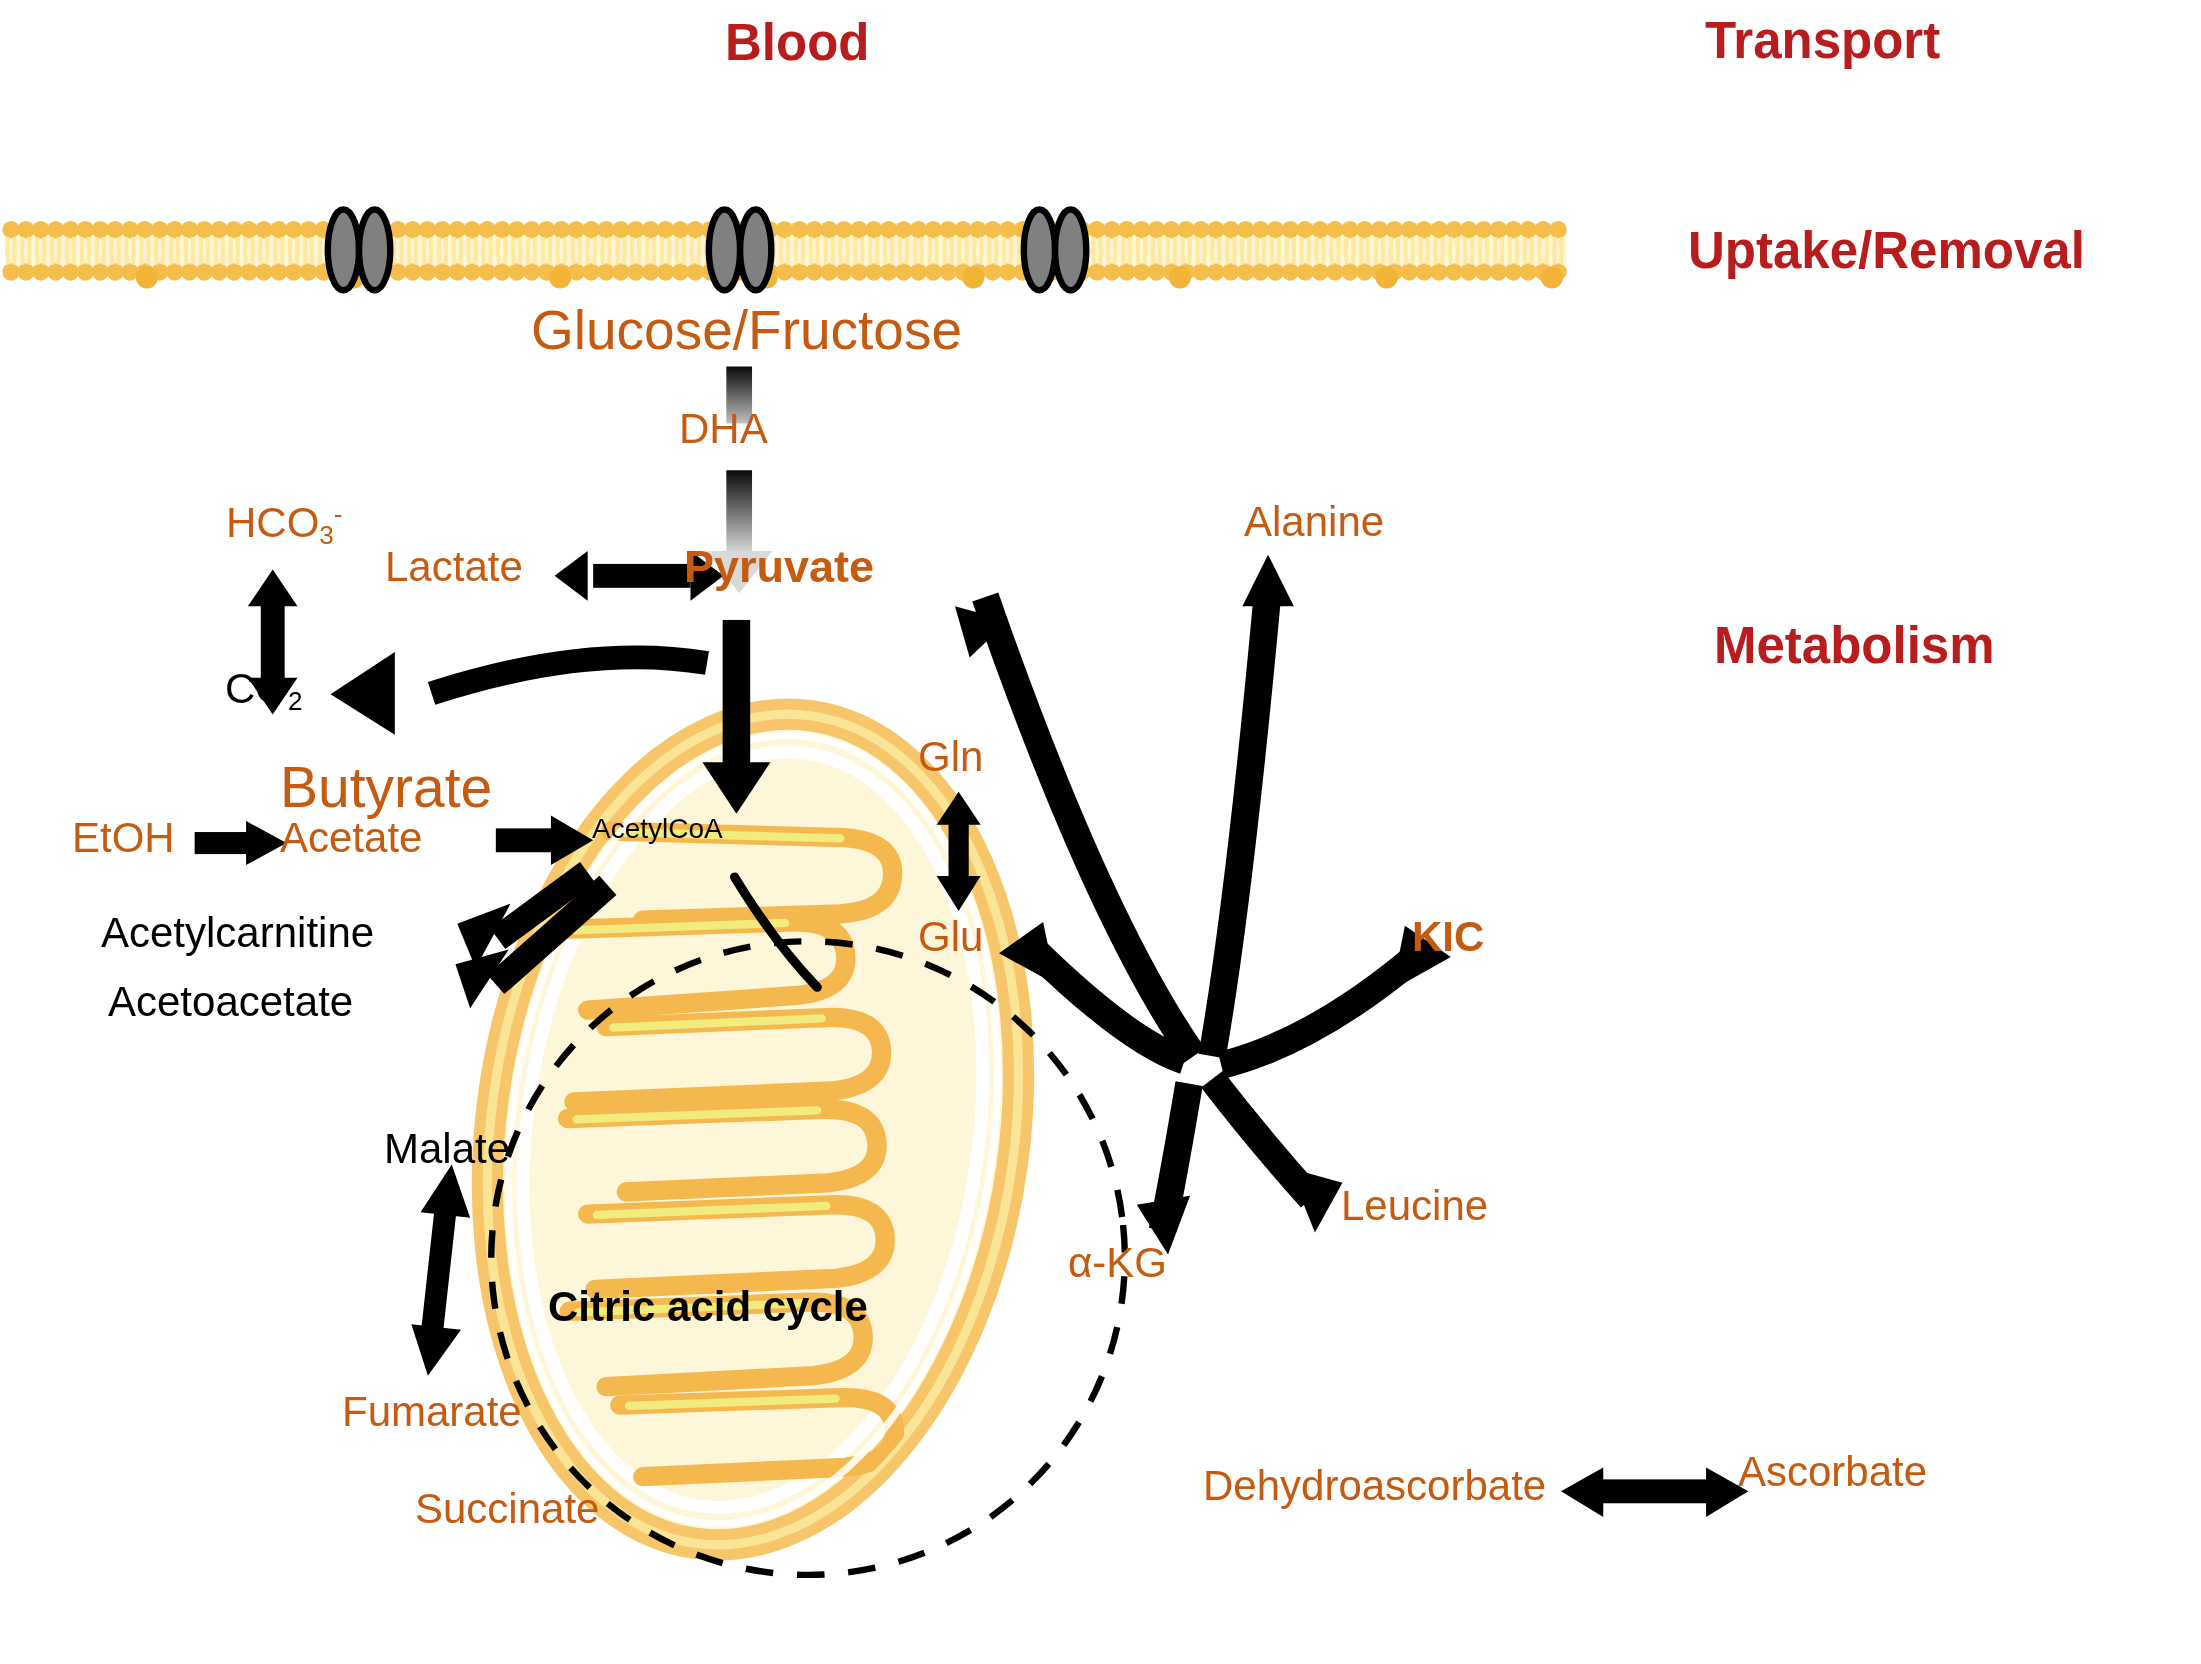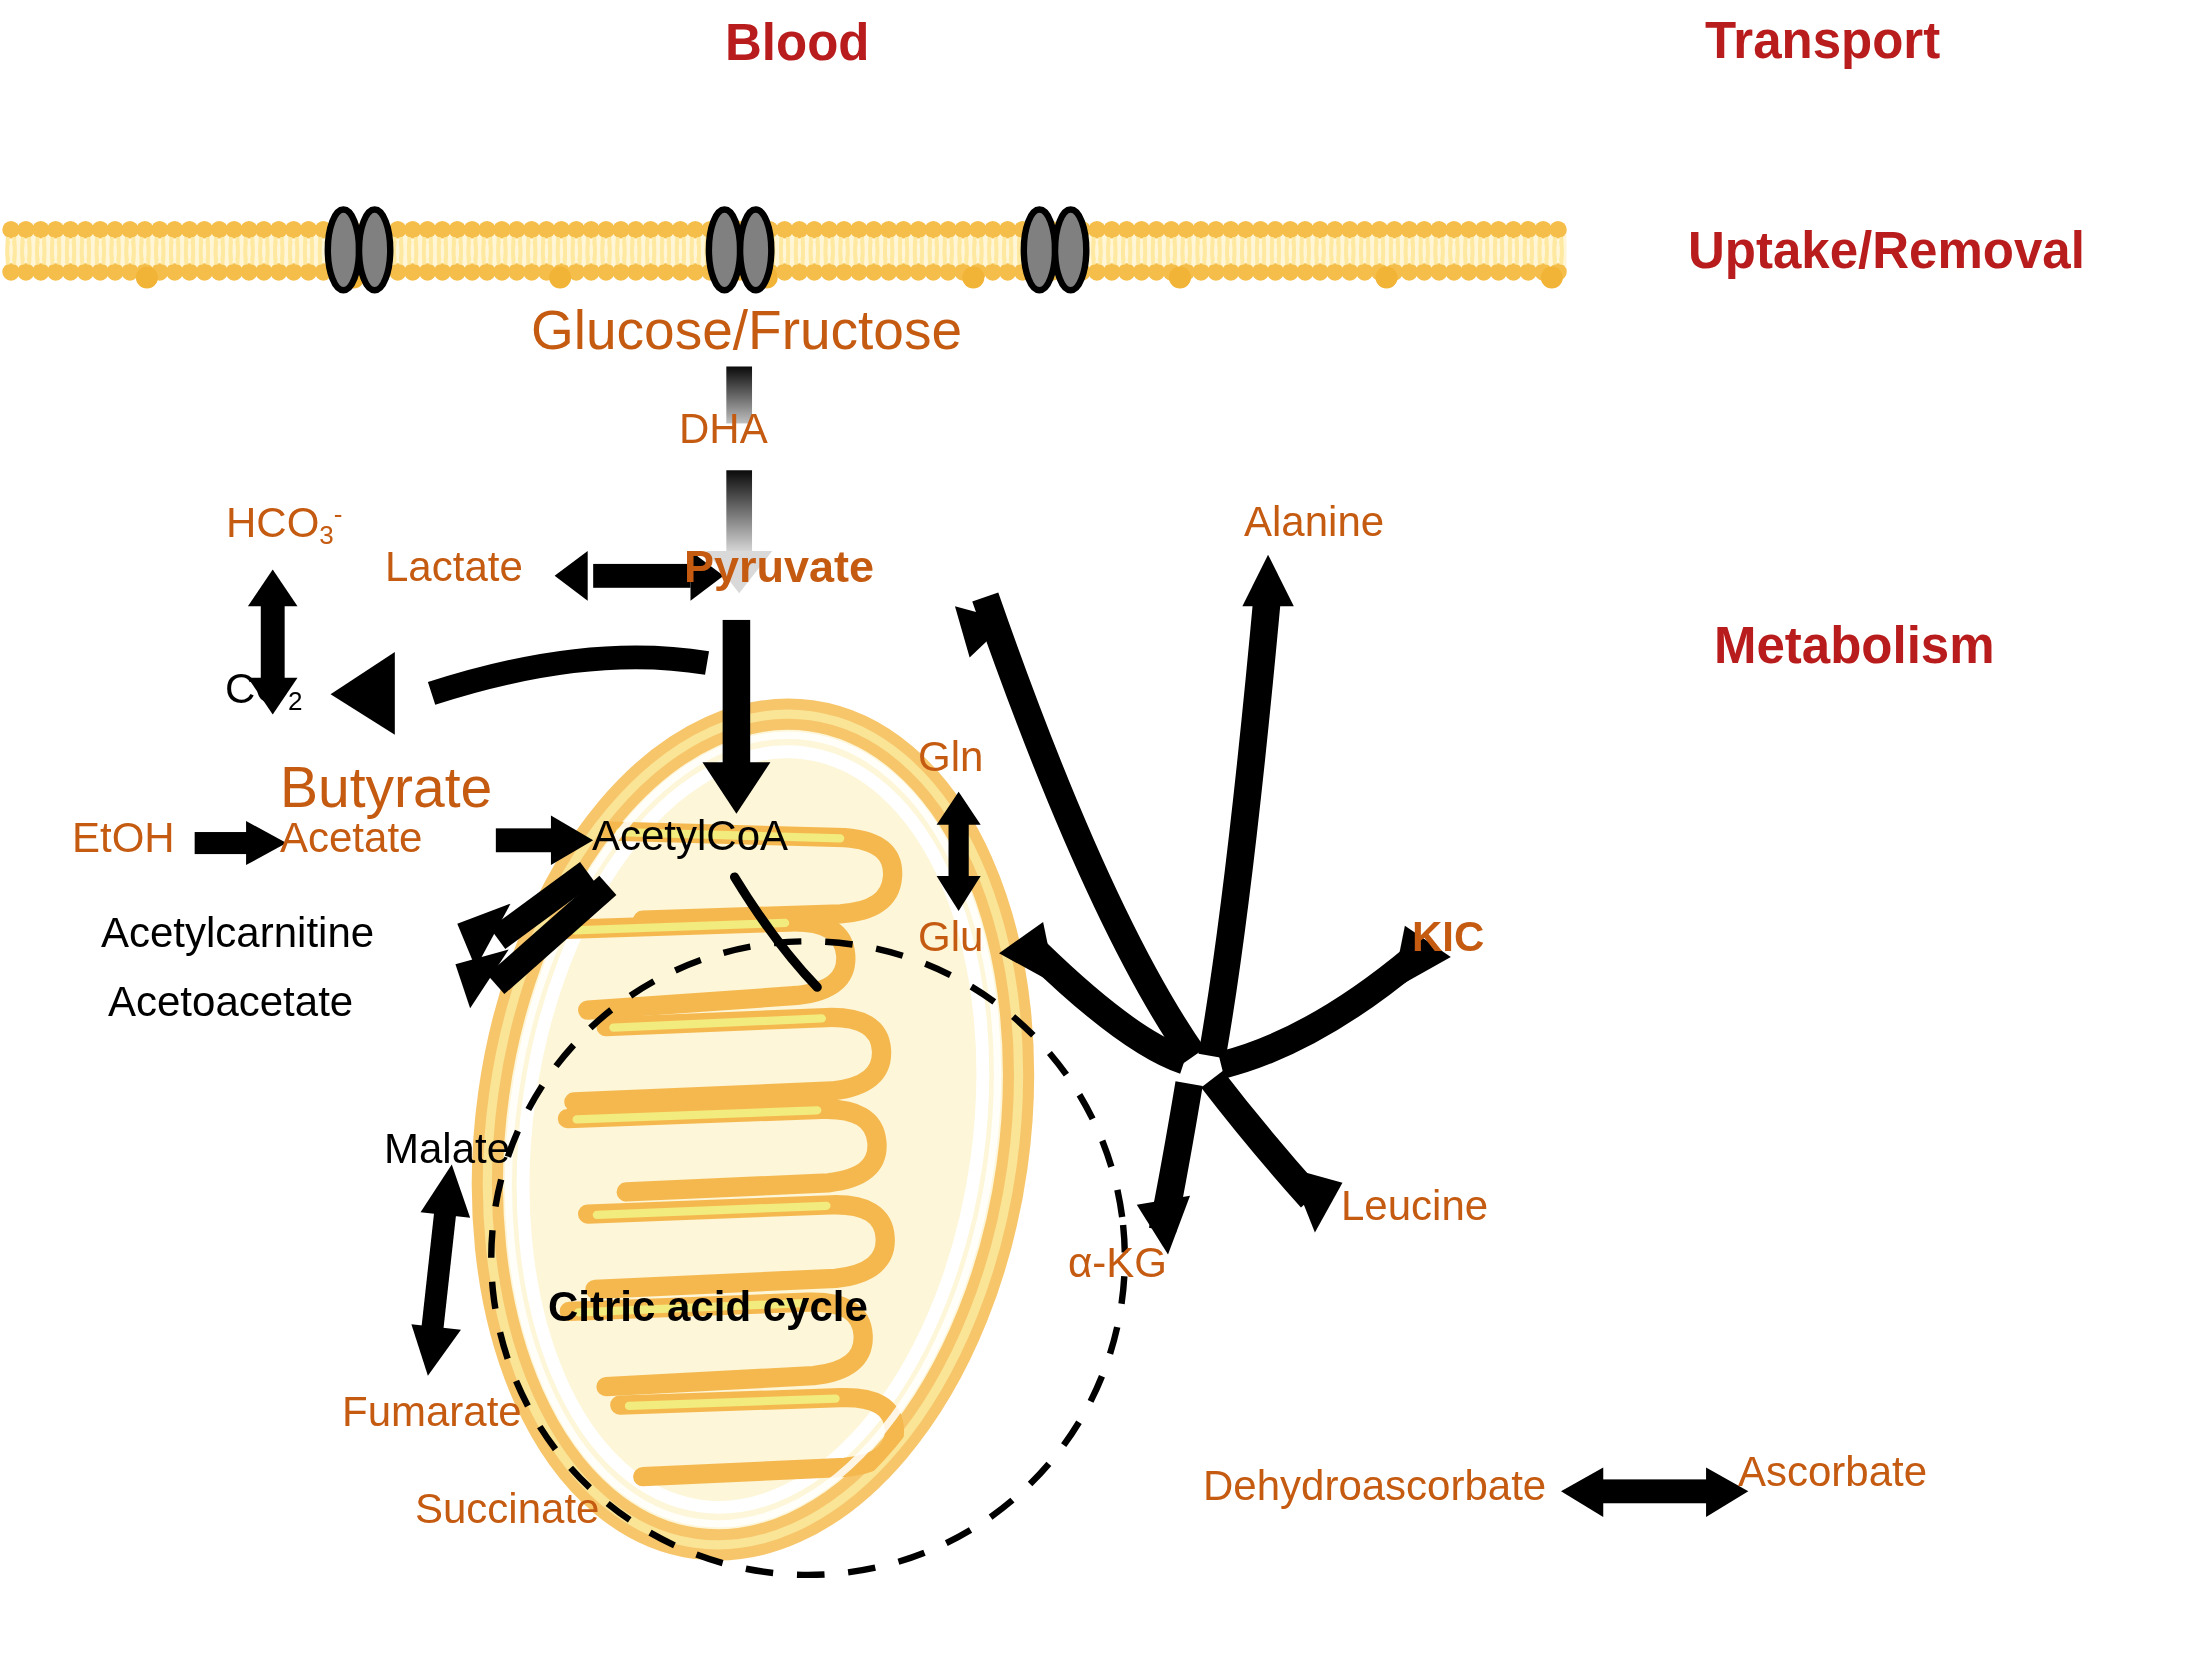--- a/index.html
+++ b/index.html
@@ -457,21 +457,21 @@
   <div class="lbl black" style="left:225px; top:668px; font-size:42px;">
     <span>CO</span><sub>2</sub>
   </div>
 
   <div class="lbl orange" style="left:280px; top:759px; font-size:57px;">Butyrate</div>
 
   <div class="lbl orange" style="left:280px; top:817px; font-size:42px;">Acetate</div>
 
   <div class="lbl orange" style="left:72px; top:817px; font-size:42px;">EtOH</div>
 
-  <div class="lbl black" style="left:592px; top:815px; font-size:42px;">AcetylCoA</div>
+  <div class="lbl black" style="left:592px; top:815px; font-size:28px;">AcetylCoA</div>
 
   <div class="lbl black" style="left:101px; top:912px; font-size:42px;">Acetylcarnitine</div>
 
   <div class="lbl black" style="left:108px; top:981px; font-size:42px;">Acetoacetate</div>
 
   <div class="lbl black" style="left:384px; top:1128px; font-size:42px;">Malate</div>
 
   <div class="lbl orange" style="left:342px; top:1391px; font-size:42px;">Fumarate</div>
 
   <div class="lbl orange" style="left:415px; top:1488px; font-size:42px;">Succinate</div>

